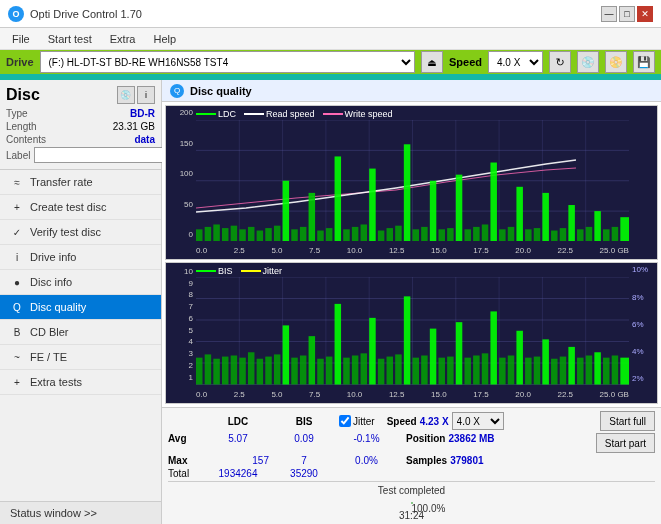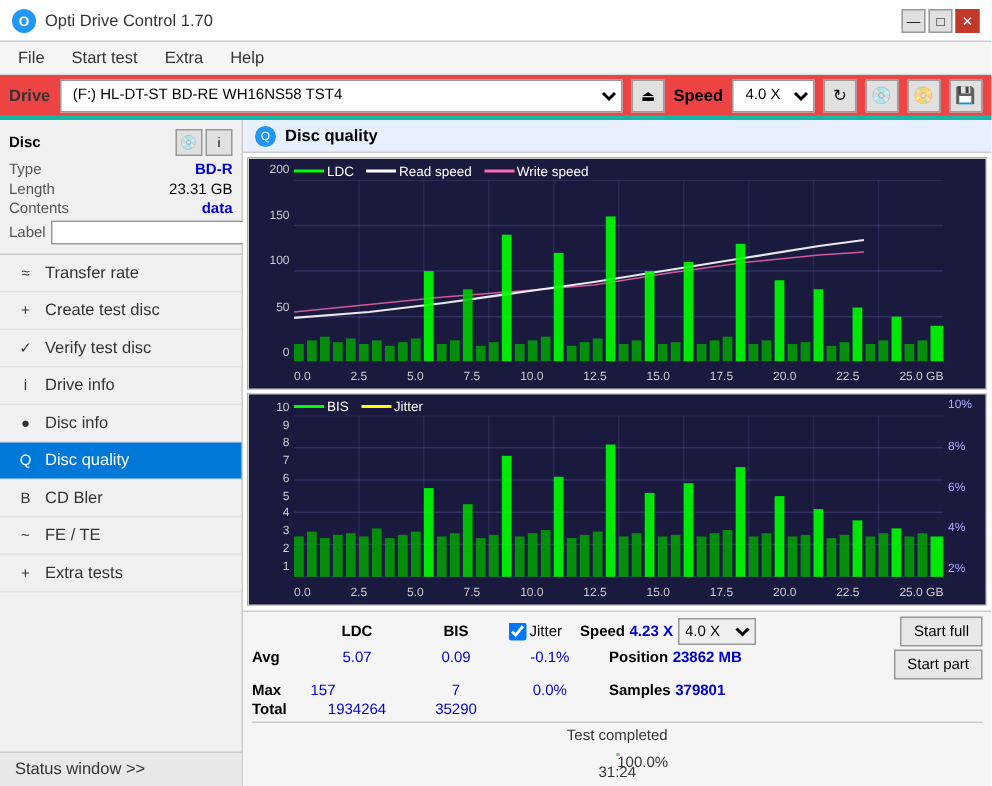--- a/index.html
+++ b/index.html
@@ -11,38 +11,38 @@
     .titlebar-logo { width: 16px; height: 16px; background: #2196F3; border-radius: 50%; display: flex; align-items: center; justify-content: center; }
     .titlebar-title { font-size: 11px; font-weight: normal; color: #333; }
     .titlebar-controls { display: flex; gap: 2px; }
     .titlebar-btn { width: 16px; height: 16px; border: 1px solid #999; background: #e0e0e0; font-size: 9px; display: flex; align-items: center; justify-content: center; cursor: pointer; }
     
     
     .menubar { background: #f5f5f5; border-bottom: 1px solid #ddd; display: flex; align-items: center; gap: 2px; padding: 2px 4px; height: 22px; }
     .menu-item { padding: 2px 8px; font-size: 11px; cursor: pointer; color: #333; }
     
     
-    .toolbar { background: #ef4444; border-bottom: 3px solid #14b8a6; display: flex; align-items: center; padding: 3px 6px; gap: 6px; height: 30px; }
+    .toolbar { background: #84cc16; border-bottom: 6px solid #14b8a6; display: flex; align-items: center; padding: 3px 6px; gap: 6px; height: 30px; }
     .toolbar-label { font-size: 11px; font-weight: bold; color: #333; }
     .drive-select { height: 22px; border: 1px solid #999; background: white; font-size: 10px; padding: 0 4px; flex: 1; }
     .eject-btn { width: 22px; height: 22px; background: #e0e0e0; border: 1px solid #999; display: flex; align-items: center; justify-content: center; cursor: pointer; font-size: 10px; }
     .speed-label { font-size: 11px; font-weight: bold; }
     .speed-select { height: 22px; border: 1px solid #999; background: white; font-size: 10px; padding: 0 4px; width: 55px; }
     .toolbar-icon-btn { width: 22px; height: 22px; background: #e0e0e0; border: 1px solid #999; display: flex; align-items: center; justify-content: center; cursor: pointer; }
     
     
     .main-container { display: flex; height: calc(524px - 80px); }
     
     
     .sidebar { width: 162px; background: #f0f0f0; border-right: 1px solid #ccc; display: flex; flex-direction: column; flex-shrink: 0; }
     
     
     .disc-panel { padding: 6px; border-bottom: 1px solid #ccc; }
     .disc-header { display: flex; align-items: center; justify-content: space-between; margin-bottom: 4px; }
-    .disc-title { font-weight: bold; font-size: 10px; }
+    .disc-title { font-weight: bold; font-size: 16px; }
     .disc-icons { display: flex; gap: 2px; }
     .disc-icon { width: 18px; height: 18px; background: #e0e0e0; border: 1px solid #999; display: flex; align-items: center; justify-content: center; cursor: pointer; font-size: 9px; }
     .disc-row { display: flex; justify-content: space-between; margin-bottom: 2px; }
     .disc-key { color: #555; font-size: 10px; }
     .disc-val { color: #0000cc; font-size: 10px; font-weight: bold; }
     .disc-val-black { color: #000; font-size: 10px; }
     .label-row { display: flex; align-items: center; gap: 4px; }
     .label-input { height: 16px; border: 1px solid #999; background: white; flex: 1; font-size: 10px; }
     .label-btn { width: 16px; height: 16px; background: #e0e0e0; border: 1px solid #999; display: flex; align-items: center; justify-content: center; cursor: pointer; font-size: 9px; }
     
@@ -482,31 +482,31 @@
         <div style="margin-left:8px;display:flex;align-items:center;gap:3px;">
           <span style="font-size:10px;font-weight:bold;">Position</span>
           <span style="font-size:10px;color:#0000cc;font-weight:bold;">23862 MB</span>
         </div>
         <div style="flex:1;"></div>
         <button class="start-part-btn">Start part</button>
       </div>
 
       <div style="display:flex;align-items:center;gap:4px;">
         <div style="width:35px;font-size:10px;font-weight:bold;">Max</div>
-        <div style="width:62px;text-align:left;font-size:10px;color:#0000cc;">157</div>
+        <div style="width:62px;text-align:right;font-size:10px;color:#0000cc;">157</div>
         <div style="width:62px;text-align:center;font-size:10px;color:#0000cc;">7</div>
         <div style="width:55px;text-align:center;font-size:10px;color:#0000cc;">0.0%</div>
         <div style="margin-left:8px;display:flex;align-items:center;gap:3px;">
           <span style="font-size:10px;font-weight:bold;">Samples</span>
           <span style="font-size:10px;color:#0000cc;font-weight:bold;">379801</span>
         </div>
       </div>
 
       <div style="display:flex;align-items:center;gap:4px;">
-        <div style="width:35px;font-size:10px;font-weight:bold;">Total</div>
+        <div style="width:35px;font-size:10px;font-weight:normal;">Total</div>
         <div style="width:62px;text-align:center;font-size:10px;color:#0000cc;">1934264</div>
         <div style="width:62px;text-align:center;font-size:10px;color:#0000cc;">35290</div>
       </div>
 
       <div class="progress-row">
         <span style="font-size:10px;color:#333;">Test completed</span>
         <div class="progress-bar-container">
           <div class="progress-bar-fill" style="width:100%;"></div>
           <span class="progress-text">100.0%</span>
         </div>

